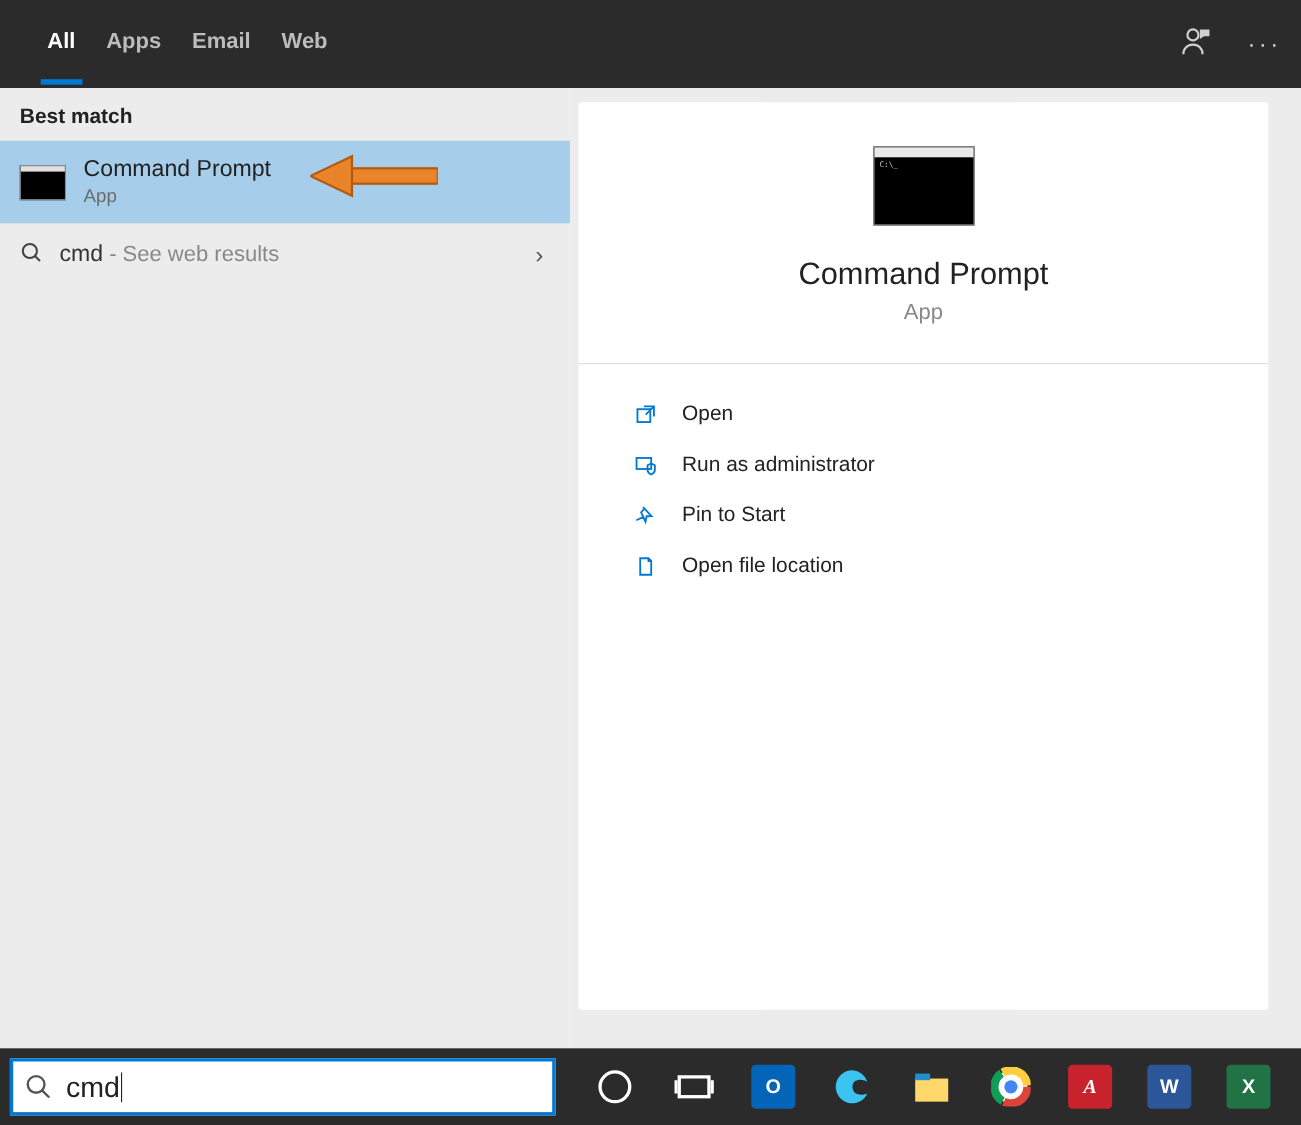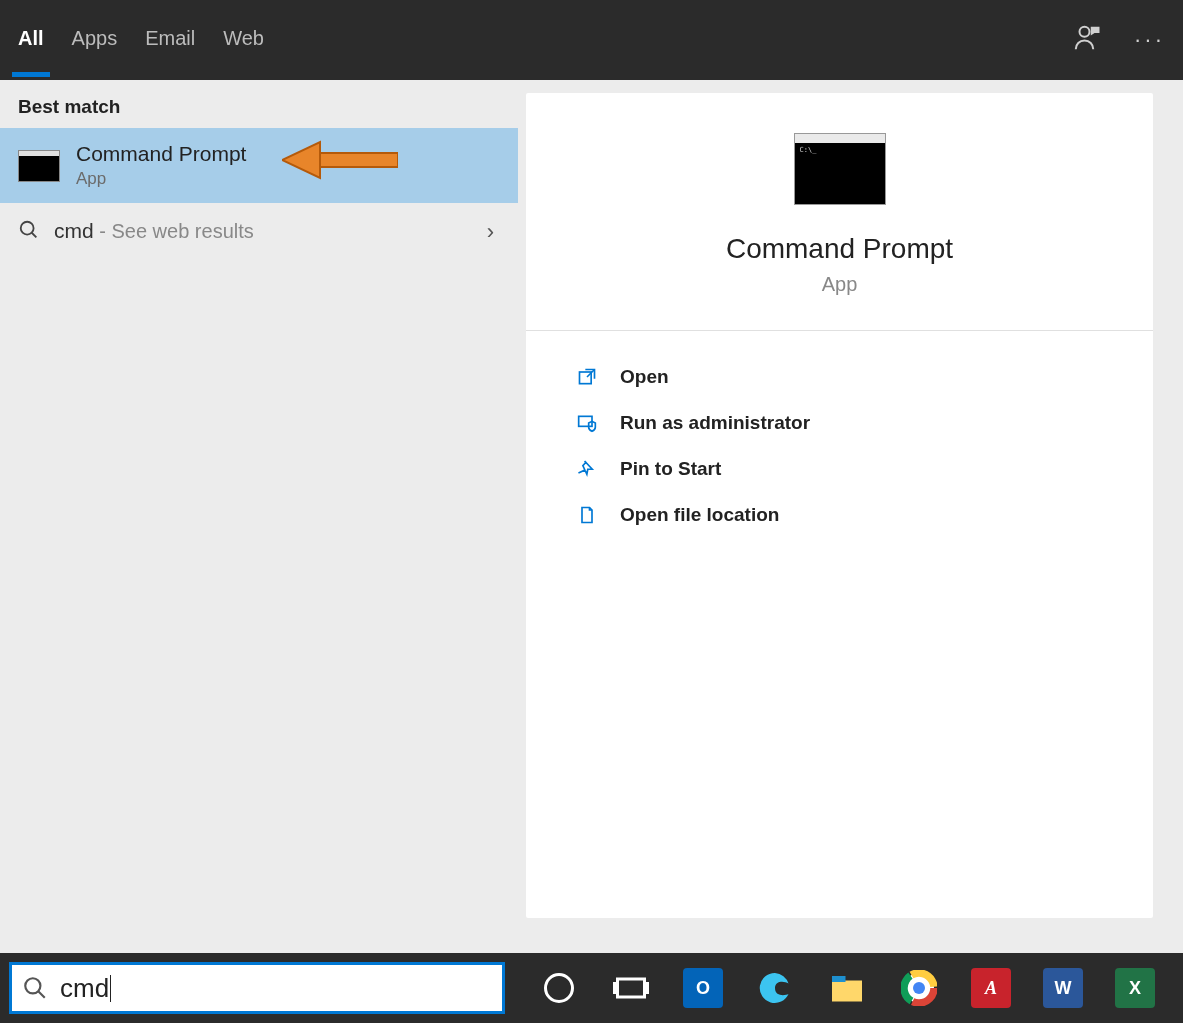--- a/index.html
+++ b/index.html
@@ -1,19 +1,19 @@
 <!DOCTYPE html>
 <html><head>
   <meta charset="utf-8">
   <style>
     * { margin: 0; padding: 0; box-sizing: border-box; font-family: 'Segoe UI', Tahoma, sans-serif; }
     body { width: 1183px; height: 1023px; background: #fff; overflow: hidden; position: relative; }
     .top-bar { height: 80px; background: #2b2b2b; display: flex; align-items: center; padding: 0 18px; position: relative; }
-    .tabs { display: flex; gap: 28px; align-items: center; height: 100%; }
-    .tab { color: #bcbcbc; font-size: 20px; font-weight: 400; cursor: pointer; height: 100%; display: flex; align-items: center; border-bottom: 4px solid transparent; position: relative; }
+    .tabs { display: flex; gap: 28px; align-items: center; height: 100%; margin-left: 25px; }
+    .tab { color: #bcbcbc; font-size: 20px; font-weight: 700; cursor: pointer; height: 100%; display: flex; align-items: center; border-bottom: 4px solid transparent; position: relative; }
     .tab.active { color: #fff; font-weight: 600; }
     .tab.active::after { content:""; position:absolute; left:-6px; right:-6px; bottom:-1px; height:5px; background:#0078d4; }
     .more-caret { margin-left: 6px; font-size: 13px; color:#bcbcbc; }
     .topbar-right { margin-left: auto; display: flex; align-items: center; gap: 32px; }
     .person-icon svg { width: 30px; height: 30px; }
     .more-dots { color: #d0d0d0; font-size: 22px; letter-spacing: 3px; }
     .main { display: flex; height: 873px; }
     .left { width: 518px; background: #ececec; display: flex; flex-direction: column; }
     .section-header { font-size: 19px; font-weight: 600; padding: 16px 18px 10px 18px; color: #222; }
     .result-item { display: flex; align-items: center; padding: 14px 18px; gap: 16px; position: relative; }
@@ -30,21 +30,21 @@
     .web-sub { font-size: 20px; color: #888; }
     .chevron-right { margin-left: auto; color: #555; font-size: 22px; padding-right: 6px; }
     .right { flex: 1; background: #ececec; }
     .preview-panel { margin: 13px 30px 0 8px; background: #fff; border-radius: 2px; height: 825px; display:flex; flex-direction:column; }
     .preview-header { display:flex; flex-direction:column; align-items:center; padding: 40px 0 34px 0; border-bottom: 1px solid #e0e0e0; }
     .cmd-icon-large { width: 92px; height: 72px; background:#000; border:1px solid #999; position:relative; }
     .cmd-icon-large::before { content:""; position:absolute; top:0; left:0; right:0; height:9px; background:#eaeaea; }
     .cmd-icon-large::after { content:"C:\\_"; position:absolute; top:12px; left:5px; color:#ccc; font-size:7px; font-family:monospace; }
     .preview-title { font-size: 28px; color:#222; margin-top: 28px; font-weight: 400; }
     .preview-type { font-size: 20px; color:#888; margin-top: 8px; }
-    .actions { padding: 26px 50px; display:flex; flex-direction:column; gap: 6px; font-weight: bold; }
+    .actions { padding: 26px 50px; display:flex; flex-direction:column; gap: 6px; }
     .action-row { display:flex; align-items:center; gap: 22px; padding: 9px 0; cursor:pointer; font-size: 19px; color:#222; }
     .action-icon { width: 22px; display:flex; justify-content:center; }
     .action-icon svg { width: 20px; height: 20px; }
     .taskbar { position: absolute; bottom: 0; left: 0; right: 0; height: 70px; background: #2b2b2b; display:flex; align-items:center; }
     .search-box { width: 496px; height: 52px; margin: 9px 0 9px 9px; background:#fff; border: 3px solid #0078d4; display:flex; align-items:center; padding: 0 10px; gap: 12px; }
     .search-box svg { width: 26px; height: 26px; }
     .search-input-text { font-size: 26px; color:#222; font-weight: 400; position: relative; }
     .search-input-text::after { content:""; position:absolute; right:-2px; top:2px; bottom:2px; width:1px; background:#222; }
     .taskbar-icons { display:flex; align-items:center; gap: 28px; margin-left: 32px; }
     .tb-icon { width: 44px; height: 44px; display:flex; align-items:center; justify-content:center; cursor:pointer; }

